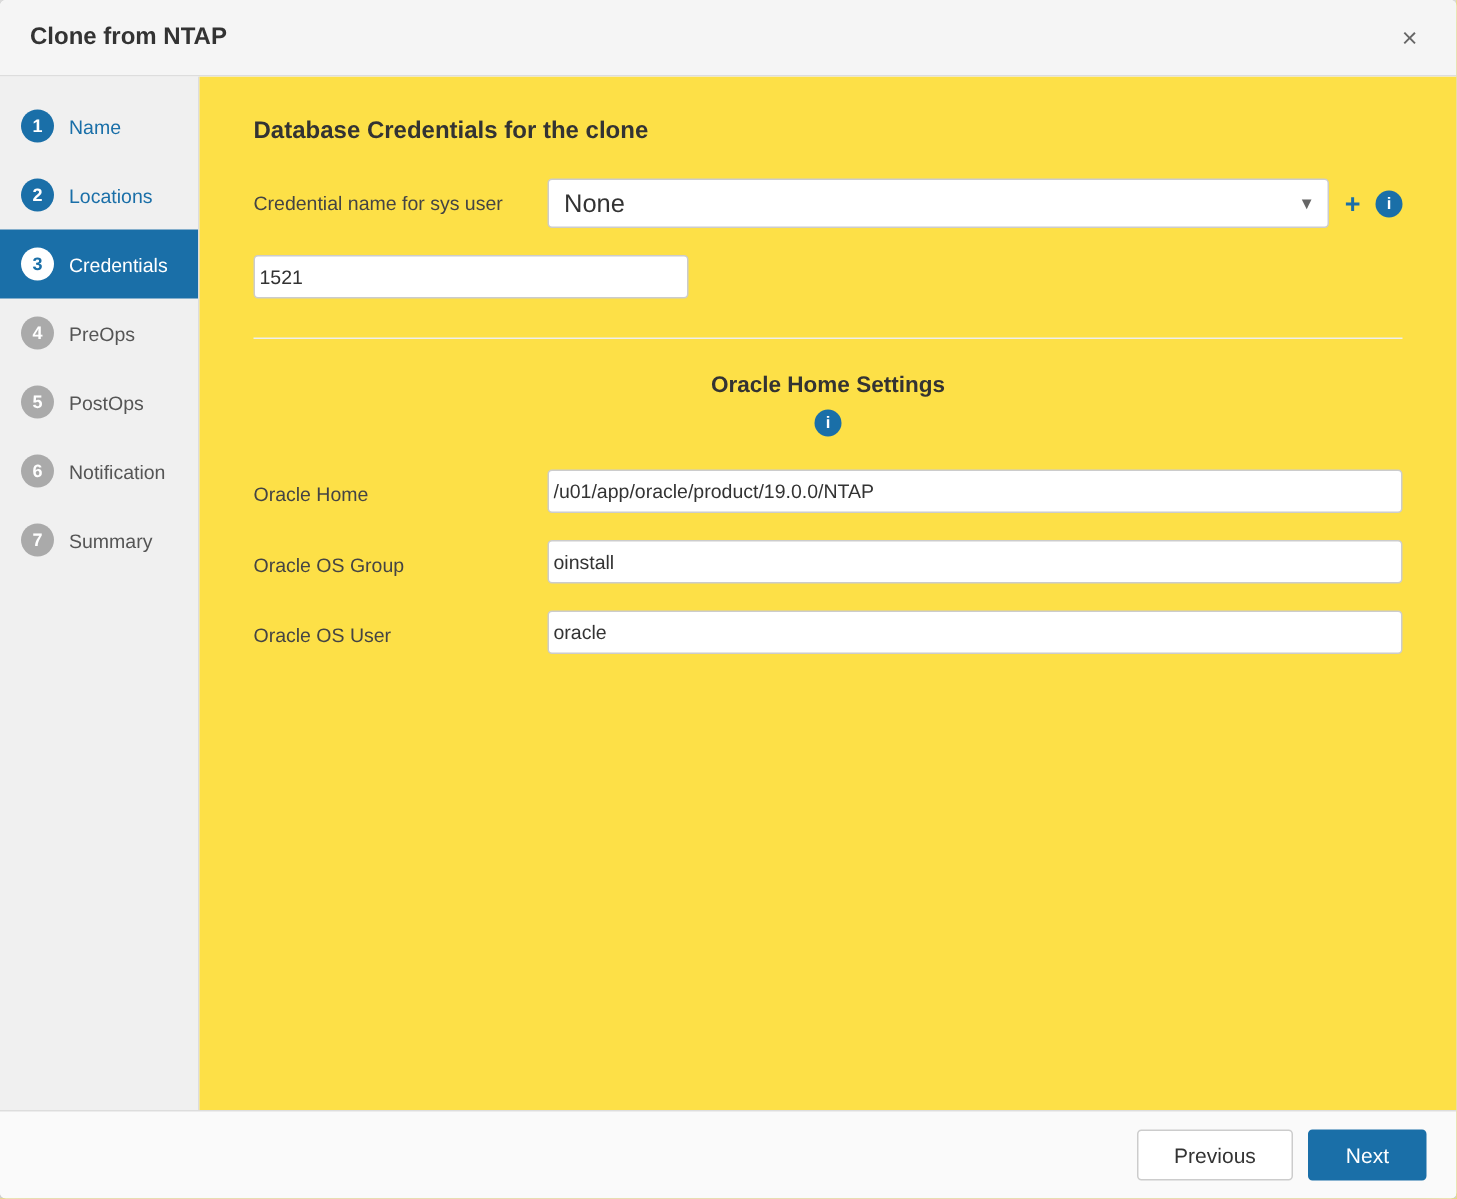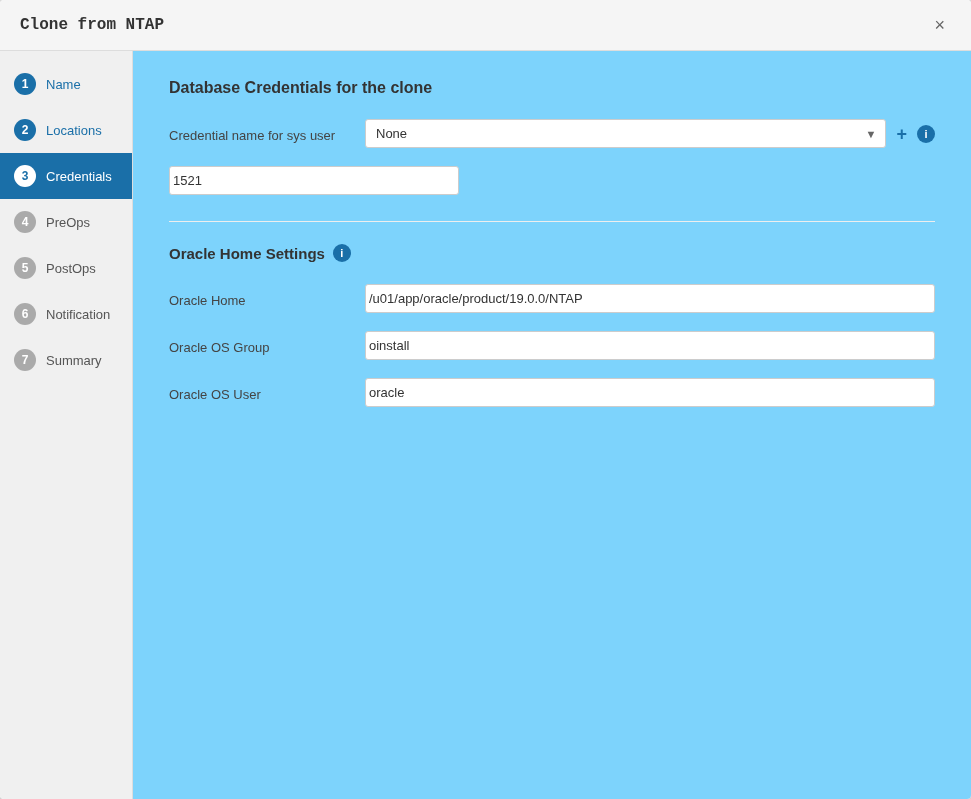--- a/index.html
+++ b/index.html
@@ -3,51 +3,51 @@
   <meta charset="utf-8">
   <style>
     * { box-sizing: border-box; margin: 0; padding: 0; }
     body { font-family: -apple-system, BlinkMacSystemFont, 'Segoe UI', Arial, sans-serif; font-size: 14px; background: #e8e8e8; display: flex; align-items: center; justify-content: center; min-height: 100vh; }
 
     .modal-overlay { width: 971px; height: 799px; display: flex; align-items: center; justify-content: center; }
     .modal { width: 971px; height: 799px; background: #fff; border-radius: 4px; box-shadow: 0 4px 24px rgba(0,0,0,0.3); display: flex; flex-direction: column; overflow: hidden; }
 
     
     .modal-header { display: flex; align-items: center; justify-content: space-between; padding: 14px 20px; background: #f5f5f5; border-bottom: 1px solid #ddd; flex-shrink: 0; }
-    .modal-title { font-size: 16px; font-weight: 600; color: #333; font-family: Liberation Mono, monospace; }
+    .modal-title { font-size: 16px; font-weight: 600; color: #333; }
     .close-btn { background: none; border: none; cursor: pointer; font-size: 18px; color: #666; line-height: 1; padding: 2px 6px; }
 
     
     .modal-body { display: flex; flex: 1; overflow: hidden; }
 
     
     .sidebar { width: 133px; background: #f0f0f0; border-right: 1px solid #ddd; flex-shrink: 0; padding: 10px 0; }
     .sidebar-item { display: flex; align-items: center; padding: 12px 14px; cursor: pointer; color: #555; gap: 10px; }
     .sidebar-item.active { background: #1a6fa8; color: #fff; }
     .sidebar-item.active .step-badge { background: #fff; color: #1a6fa8; }
     .sidebar-item .step-badge { width: 22px; height: 22px; border-radius: 50%; background: #aaa; color: #fff; display: flex; align-items: center; justify-content: center; font-size: 12px; font-weight: 700; flex-shrink: 0; }
     .sidebar-item.completed .step-badge { background: #1a6fa8; color: #fff; }
     .sidebar-item.completed { color: #1a6fa8; }
     .sidebar-item .step-label { font-size: 13px; font-weight: 500; }
 
     
-    .content { flex: 1; padding: 28px 36px; overflow-y: auto; background: #7dd3fc; }
+    .content { flex: 1; padding: 28px 36px; overflow-y: auto; background: #fde047; }
     .section-title { font-size: 16px; font-weight: 600; color: #333; margin-bottom: 22px; }
     .form-row { display: flex; align-items: flex-start; margin-bottom: 18px; gap: 16px; }
     .form-label { width: 180px; flex-shrink: 0; color: #444; font-size: 13px; padding-top: 8px; line-height: 1.4; }
     .form-control-wrap { flex: 1; display: flex; align-items: center; gap: 8px; }
     .form-input { width: 100%; padding: 6px 3px; border: 1px solid #ccc; border-radius: 3px; font-size: 13px; color: #333; background: #fff; }
     .form-select-wrap { position: relative; flex: 1; }
-    .form-select { width: 100%; padding: 6px 30px 6px 10px; border: 1px solid #ccc; border-radius: 3px; font-size: 13px; color: #333; background: #fff; appearance: none; cursor: pointer; }
+    .form-select { width: 100%; padding: 6px 30px 6px 10px; border: 1px solid #ccc; border-radius: 3px; font-size: 17px; color: #333; background: #fff; appearance: none; cursor: pointer; }
     .select-arrow { position: absolute; right: 10px; top: 50%; transform: translateY(-50%); pointer-events: none; color: #666; font-size: 11px; }
     .add-btn { background: none; border: none; cursor: pointer; color: #1a6fa8; font-size: 18px; font-weight: 700; padding: 0 2px; line-height: 1; }
     .info-icon { width: 18px; height: 18px; border-radius: 50%; background: #1a6fa8; color: #fff; font-size: 11px; font-weight: 700; display: inline-flex; align-items: center; justify-content: center; cursor: pointer; flex-shrink: 0; }
 
     .section-divider { margin: 26px 0 22px 0; border: none; border-top: 1px solid #eee; }
-    .section-header-row { display: flex; align-items: center; gap: 8px; margin-bottom: 22px; }
+    .section-header-row { display: flex; align-items: center; gap: 8px; margin-bottom: 22px; flex-direction: column; }
     .section-subtitle { font-size: 15px; font-weight: 600; color: #333; }
 
     
     .modal-footer { display: flex; align-items: center; justify-content: flex-end; padding: 12px 20px; border-top: 1px solid #ddd; background: #fafafa; gap: 10px; flex-shrink: 0; }
     .btn { padding: 8px 24px; border-radius: 3px; font-size: 14px; font-weight: 500; cursor: pointer; border: 1px solid #ccc; }
     .btn-secondary { background: #fff; color: #333; border: 1px solid #ccc; }
     .btn-primary { background: #1a6fa8; color: #fff; border: 1px solid #1a6fa8; }
   </style>
 </head>
 <body>
@@ -150,15 +150,19 @@
         <div class="form-row">
           <label class="form-label">Oracle OS User</label>
           <div class="form-control-wrap">
             <input type="text" class="form-input" value="oracle" style="">
           </div>
         </div>
 
       </div>
     </div>
 
+    <div class="modal-footer">
+      <button class="btn btn-secondary">Previous</button>
+      <button class="btn btn-primary">Next</button>
+    </div>
 
   </div>
 </div>
 
 </body></html>

